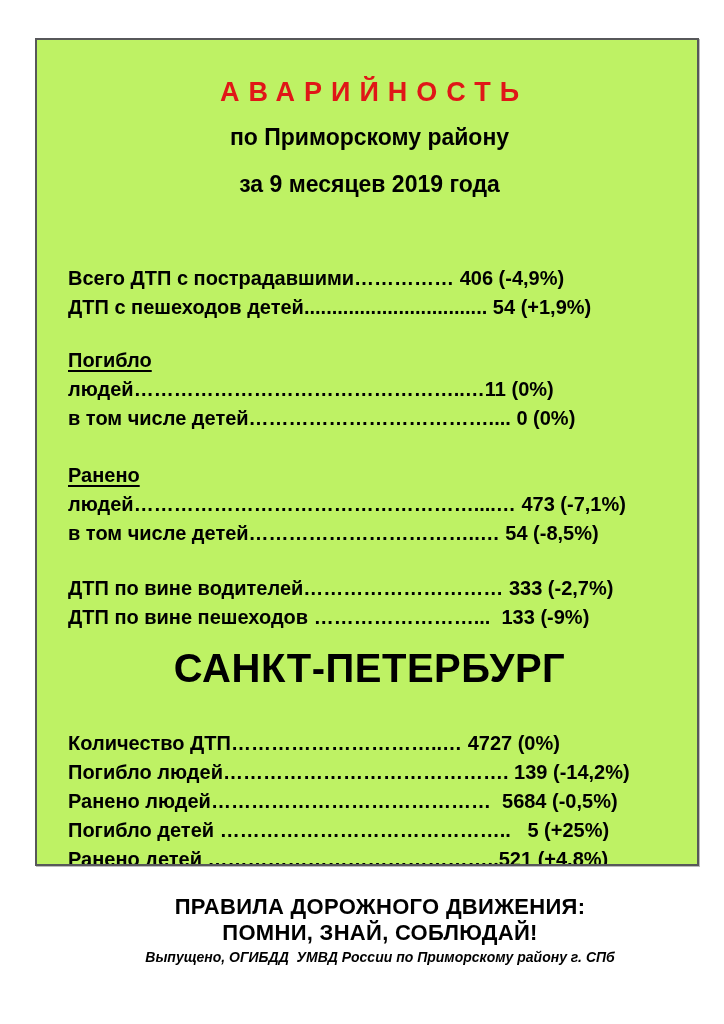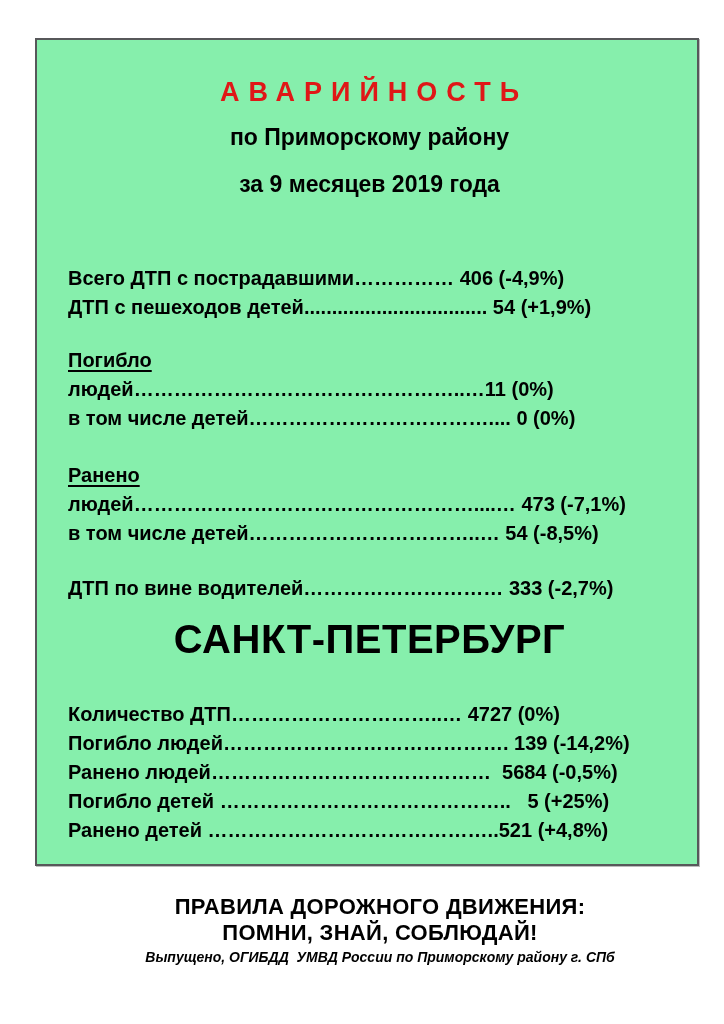--- a/index.html
+++ b/index.html
@@ -5,21 +5,21 @@
   html,body{margin:0;padding:0;background:#ffffff;}
   .sheet{
     position:relative;width:724px;height:1024px;background:#ffffff;
     font-family:"Liberation Sans",sans-serif;font-weight:bold;color:#000;
     overflow:hidden;
   }
   .poster-box{
     position:absolute;left:35px;top:38px;width:664px;height:828px;
     box-sizing:border-box;border:2px solid #57585a;
     box-shadow:1px 1px 0 rgba(60,60,60,.35);
-    padding:36px 26px 0 31px;overflow:hidden;background:#86efac;
+    padding:36px 26px 0 31px;overflow:hidden;background:#bef264;
   }
   .title-block{text-align:center;}
   .title-red{
     margin:0;font-size:27px;line-height:32px;letter-spacing:9px;text-indent:9px;
     color:#e01717;white-space:nowrap;
   }
   .subtitle{margin:12px;font-size:23px;line-height:35px;}
   .stats{margin-top:62px;}
   .stat{margin:0;font-size:20px;line-height:29px;white-space:pre;}
   .stat .dots{letter-spacing:0;}
@@ -60,20 +60,21 @@
 
       <p class="stat gap-killed block-heading">Погибло</p>
       <p class="stat"><span>людей</span><span class="dots">…………………………………………..…</span><span>11 (0%)</span></p>
       <p class="stat"><span>в том числе детей</span><span class="dots">………………………………....</span><span> 0 (0%)</span></p>
 
       <p class="stat gap-injured block-heading">Ранено</p>
       <p class="stat"><span>людей</span><span class="dots">……………………………………………....…</span><span> 473 (-7,1%)</span></p>
       <p class="stat"><span>в том числе детей</span><span class="dots">……………………………..…</span><span> 54 (-8,5%)</span></p>
 
       <p class="stat gap-fault"><span>ДТП по вине водителей</span><span class="dots">…………………………</span><span> 333 (-2,7%)</span></p>
+      <p class="stat"><span>ДТП по вине пешеходов </span><span class="dots">……………………...</span><span>  133 (-9%)</span></p>
     </div>
 
     <h2 class="city-heading">САНКТ-ПЕТЕРБУРГ</h2>
 
     <div class="city-rows">
       <p class="stat"><span>Количество ДТП</span><span class="dots">…………………………..…</span><span> 4727 (0%)</span></p>
       <p class="stat"><span>Погибло людей</span><span class="dots">…………………………………….</span><span> 139 (-14,2%)</span></p>
       <p class="stat"><span>Ранено людей</span><span class="dots">……………………………………</span><span>  5684 (-0,5%)</span></p>
       <p class="stat"><span>Погибло детей </span><span class="dots">……………………………………..</span><span>   5 (+25%)</span></p>
       <p class="stat"><span>Ранено детей </span><span class="dots">……………………………………..</span><span>521 (+4,8%)</span></p>

